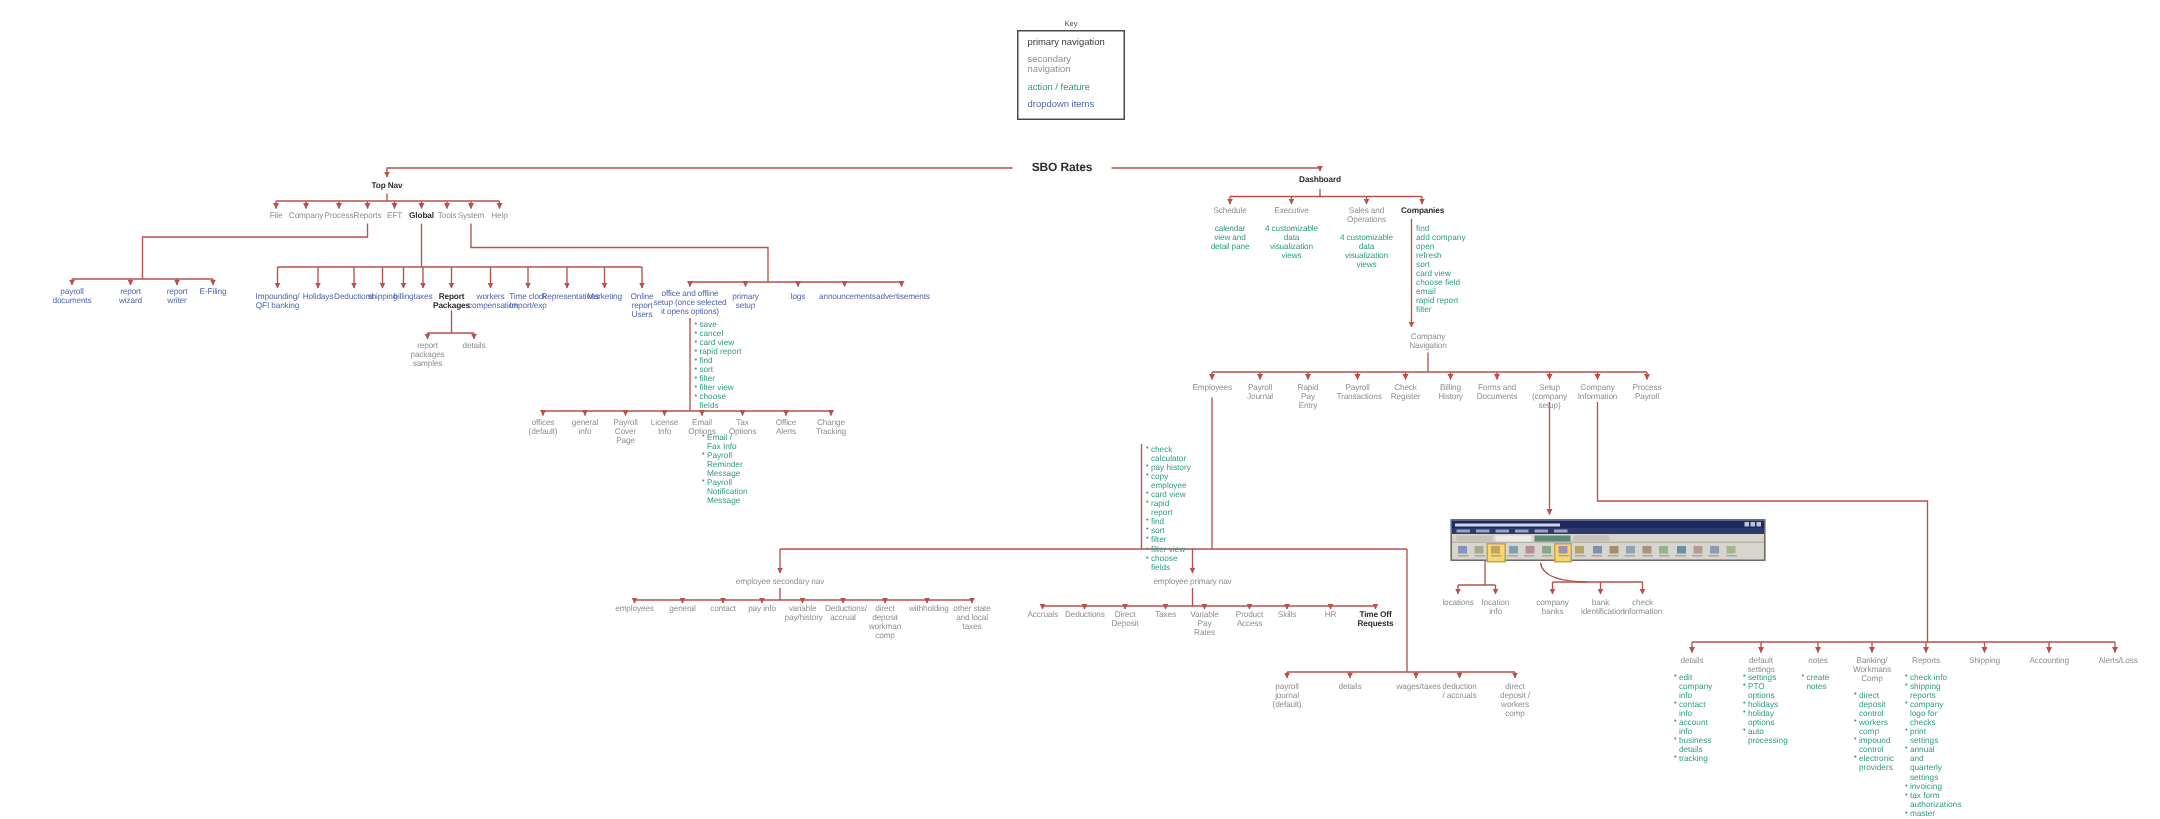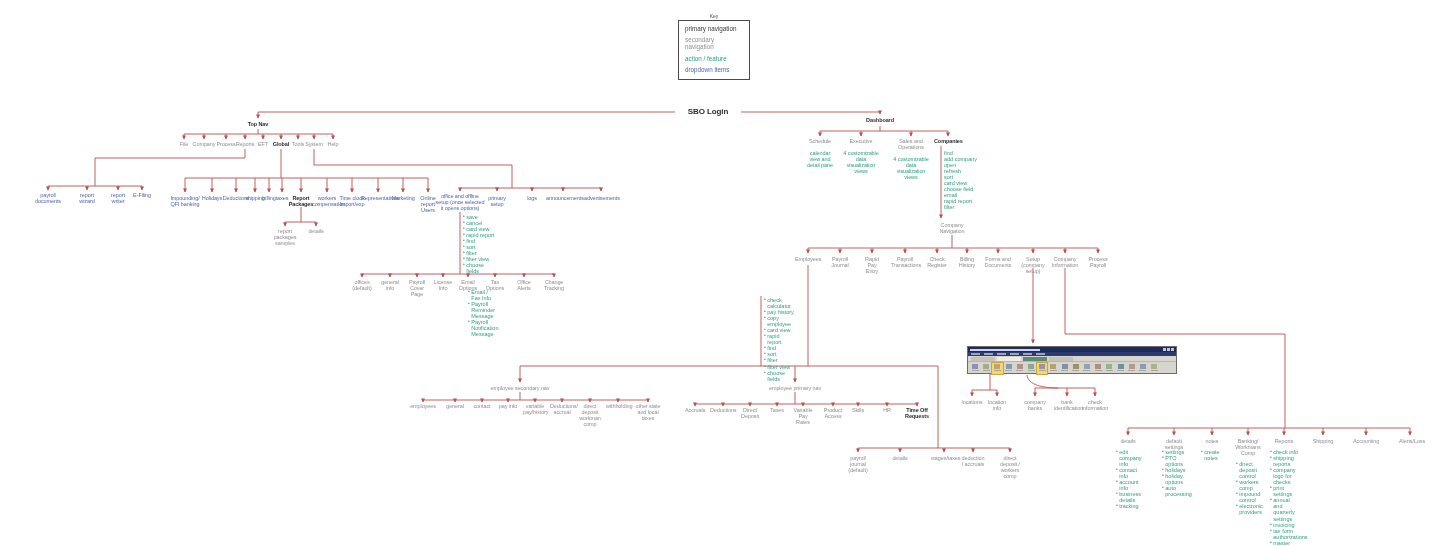--- a/index.html
+++ b/index.html
@@ -184,21 +184,21 @@
 
   <div id="legend">
     <div id="legend-title">Key</div>
     <div id="legend-box">
       <div class="lg-item lg-primary">primary navigation</div>
       <div class="lg-item lg-secondary">secondary navigation</div>
       <div class="lg-item lg-action">action / feature</div>
       <div class="lg-item lg-dropdown">dropdown items</div>
     </div>
   </div>
-<div class="node primary b bg" style="left: 675px; top: 108px; width: 60px; font-size: 8px;">SBO Login</div>
+<div class="node primary b bg" style="left: 675px; top: 108px; width: 60px; font-size: 8px;">SBO Rates</div>
     <div class="node primary b" style="left: 243px; top: 121px; width: 30px;">Top Nav</div>
     <div class="node secondary" style="left: 174px; top: 141px; width: 20px;">File</div>
     <div class="node secondary" style="left: 191px; top: 141px; width: 26px;">Company</div>
     <div class="node secondary" style="left: 215px; top: 141px; width: 22px;">Process</div>
     <div class="node secondary" style="left: 234px; top: 141px; width: 22px;">Reports</div>
     <div class="node secondary" style="left: 255px; top: 141px; width: 16px;">EFT</div>
     <div class="node primary b" style="left: 271px; top: 141px; width: 20px;">Global</div>
     <div class="node secondary" style="left: 289px; top: 141px; width: 18px;">Tools</div>
     <div class="node secondary" style="left: 303px; top: 141px; width: 22px;">System</div>
     <div class="node secondary" style="left: 324px; top: 141px; width: 18px;">Help</div>

